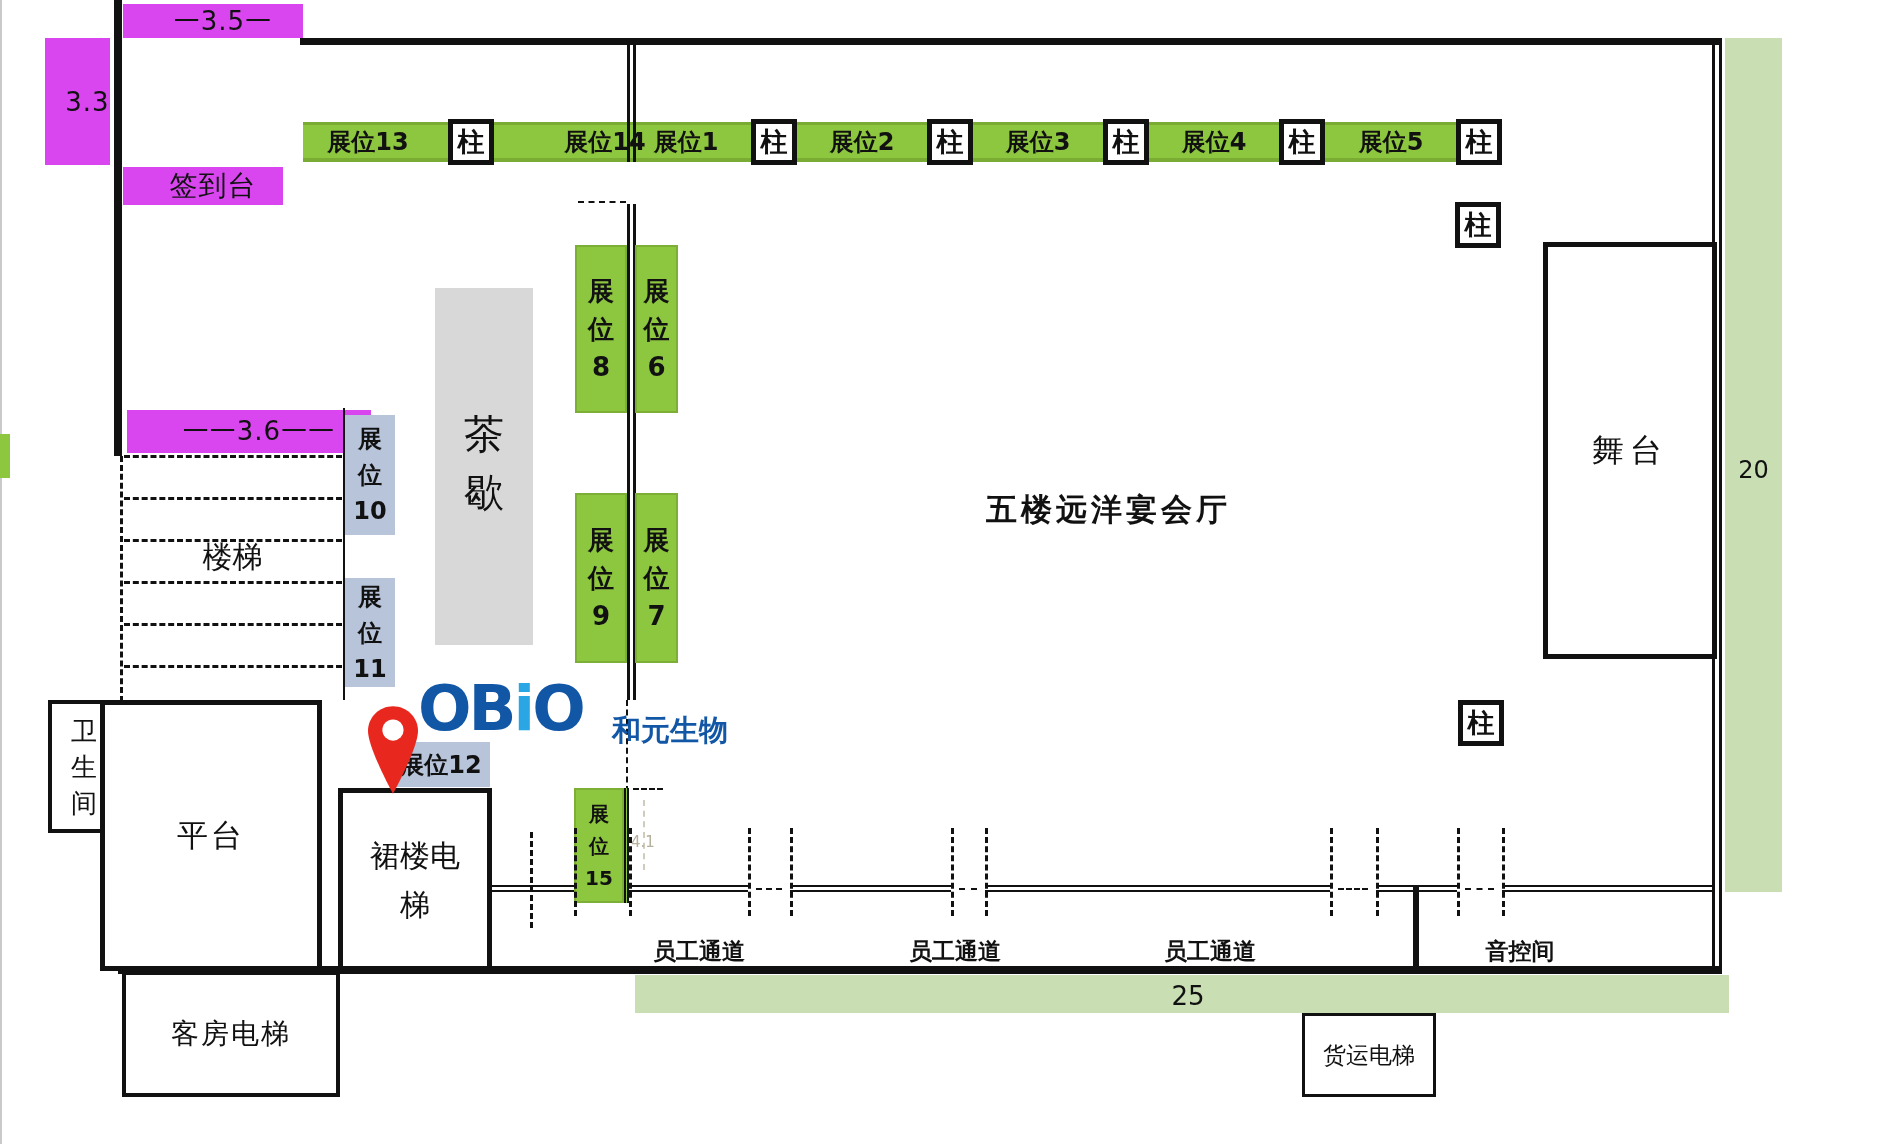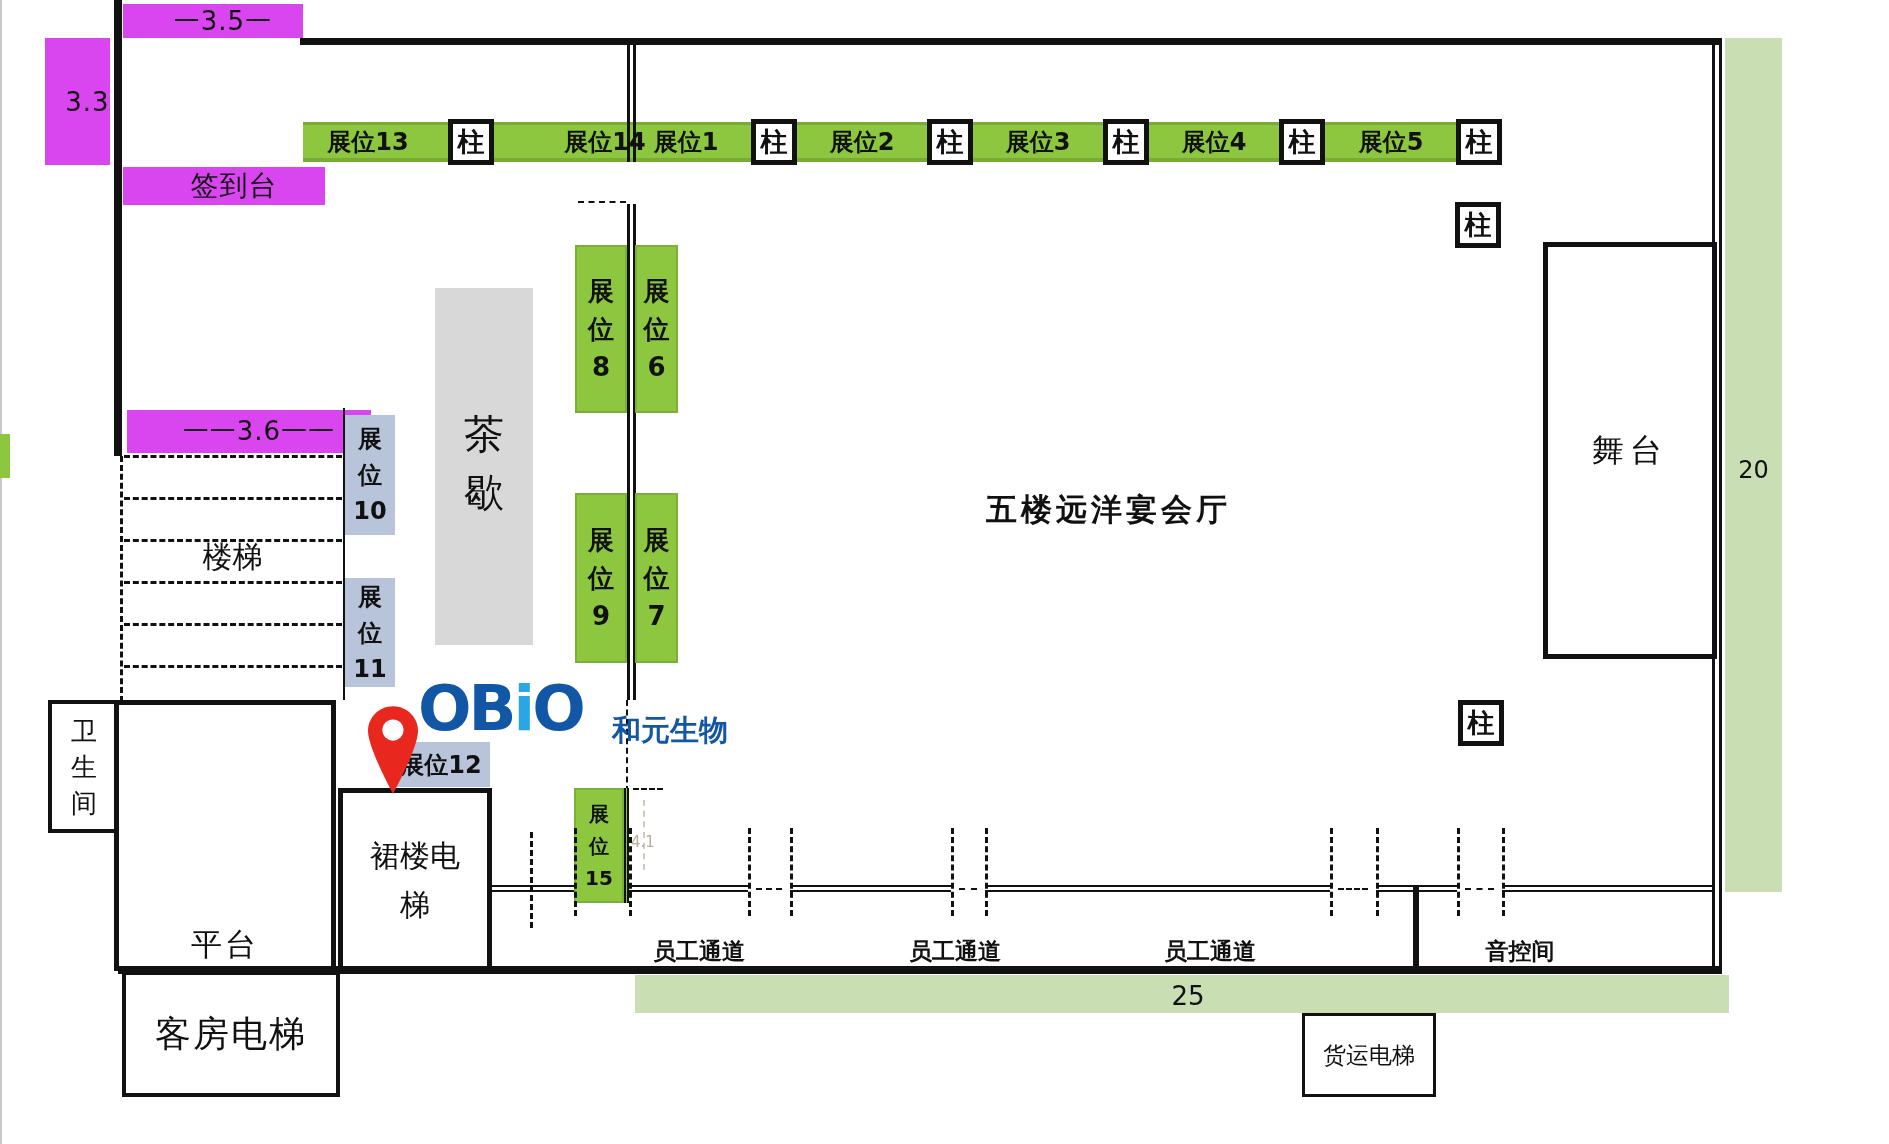--- a/index.html
+++ b/index.html
@@ -46,21 +46,21 @@
   <div class="abs wall" style="left:1712px;top:38px;width:3px;height:934px;"></div>
   <div class="abs wall" style="left:1719px;top:38px;width:3px;height:934px;"></div>
   <div class="abs wall" style="left:118px;top:966px;width:1604px;height:8px;"></div>
   <div class="abs dash-v" style="left:120px;top:456px;height:246px;"></div>
 
   <div class="abs" style="left:1725px;top:38px;width:57px;height:854px;background:#c9deb3;"></div>
   <div class="abs label" style="left:1725px;top:450px;width:57px;height:40px;font-size:24px;">20</div>
 
   <div class="abs dimbox" style="left:123px;top:4px;width:180px;height:34px;">一3.5一</div>
   <div class="abs dimbox" style="left:45px;top:38px;width:65px;height:127px;">3.3</div>
-  <div class="abs dimbox" style="left:123px;top:167px;width:202px;height:38px;font-size:28px;color:#111;">签到台</div>
+  <div class="abs dimbox" style="left:123px;top:167px;width:160px;height:38px;font-size:28px;color:#111;">签到台</div>
 
   <div class="abs strip" style="left:303px;top:122px;width:1165px;height:40px;"></div>
 
   <div class="abs wall" style="left:627px;top:38px;width:3px;height:124px;"></div>
   <div class="abs wall" style="left:633px;top:38px;width:3px;height:124px;"></div>
   <div class="abs wall" style="left:627px;top:204px;width:3px;height:496px;"></div>
   <div class="abs wall" style="left:633px;top:204px;width:3px;height:496px;"></div>
   <div class="abs dash-h thin" style="left:578px;top:201px;width:48px;"></div>
   <div class="abs dash-v thin" style="left:626px;top:700px;height:92px;"></div>
   <div class="abs dash-h thin" style="left:633px;top:788px;width:30px;"></div>
@@ -77,29 +77,29 @@
 
   <div class="abs roombox thickbox" style="left:1543px;top:242px;width:174px;height:417px;">
     <span style="font-size:32px;letter-spacing:6px;">舞台</span>
   </div>
 
   <div class="abs roombox vtext" style="left:48px;top:700px;width:72px;height:133px;font-size:26px;">
     <span>卫</span>
     <span>生</span>
     <span>间</span>
   </div>
-  <div class="abs roombox thickbox" style="left:114px;top:700px;width:222px;height:271px;align-items:flex-end;">
+  <div class="abs roombox thickbox" style="left:100px;top:700px;width:222px;height:271px;">
     <span style="font-size:31px;letter-spacing:3px;">平台</span>
   </div>
   <div class="abs roombox thickbox vtext" style="left:338px;top:788px;width:154px;height:183px;font-size:30px;line-height:1.3;">
     <span>裙楼电</span>
     <span>梯</span>
   </div>
   <div class="abs roombox" style="left:122px;top:971px;width:218px;height:126px;">
-    <span style="font-size:36px;letter-spacing:2px;">客房电梯</span>
+    <span style="font-size:28px;letter-spacing:2px;">客房电梯</span>
   </div>
 
   <div class="abs label" style="left:392px;top:742px;width:98px;height:45px;background:#b8c4da;font-size:24px;font-weight:600;">展位12</div>
   <div class="abs logo-word" style="left:418px;top:677px;">
     <span class="dark">O</span><span class="dark">B</span><span class="light">i</span><span class="dark">O</span>
   </div>
   <div class="abs" style="left:612px;top:711px;font-size:29px;font-weight:700;color:#1257a6;white-space:nowrap;">和元生物</div>
   <svg class="abs" style="left:368px;top:706px;" width="50" height="88" viewBox="0 0 40 70">
     <path d="M20 0C9 0 0 8.8 0 19.7 0 33.5 20 70 20 70s20-36.5 20-50.3C40 8.8 31 0 20 0z" fill="#e8281e"></path>
     <circle cx="20" cy="19" r="8.5" fill="#ffffff"></circle>

